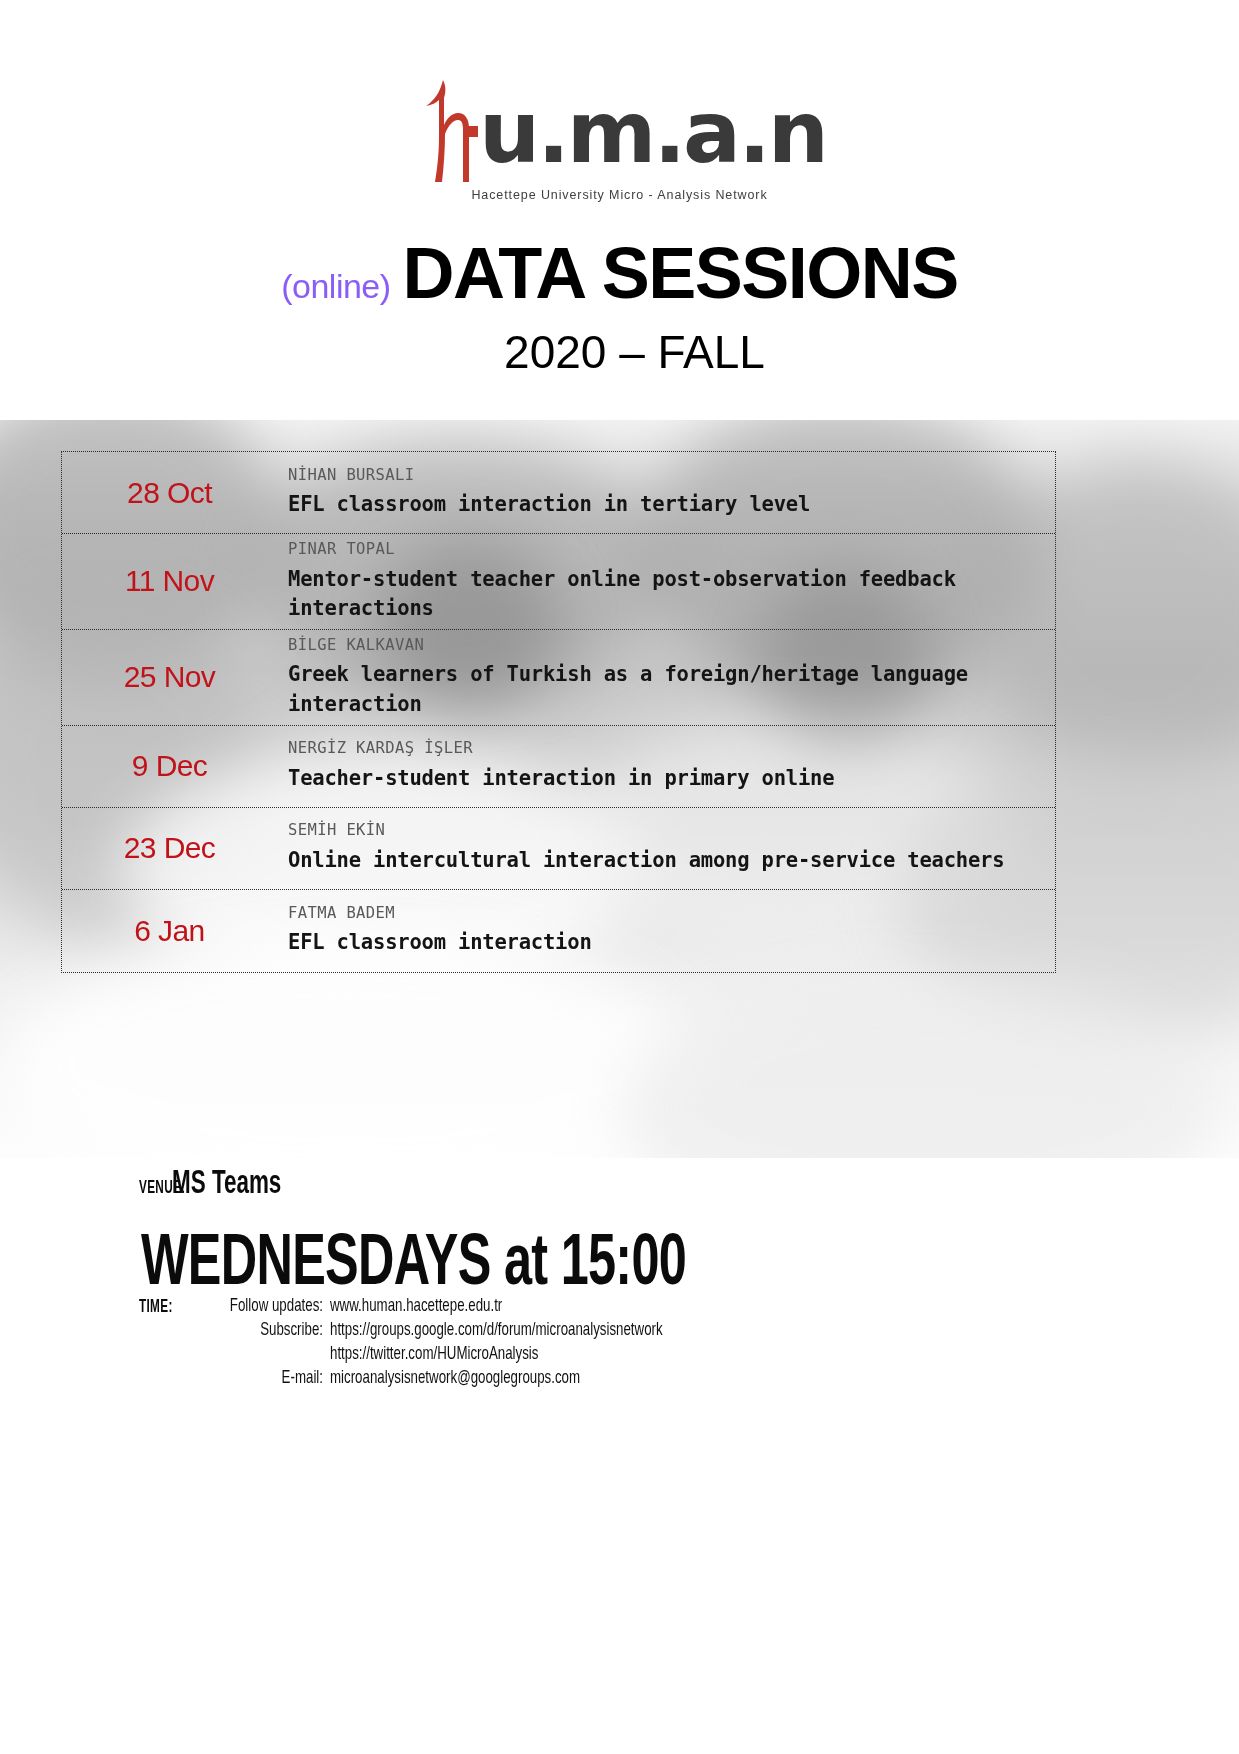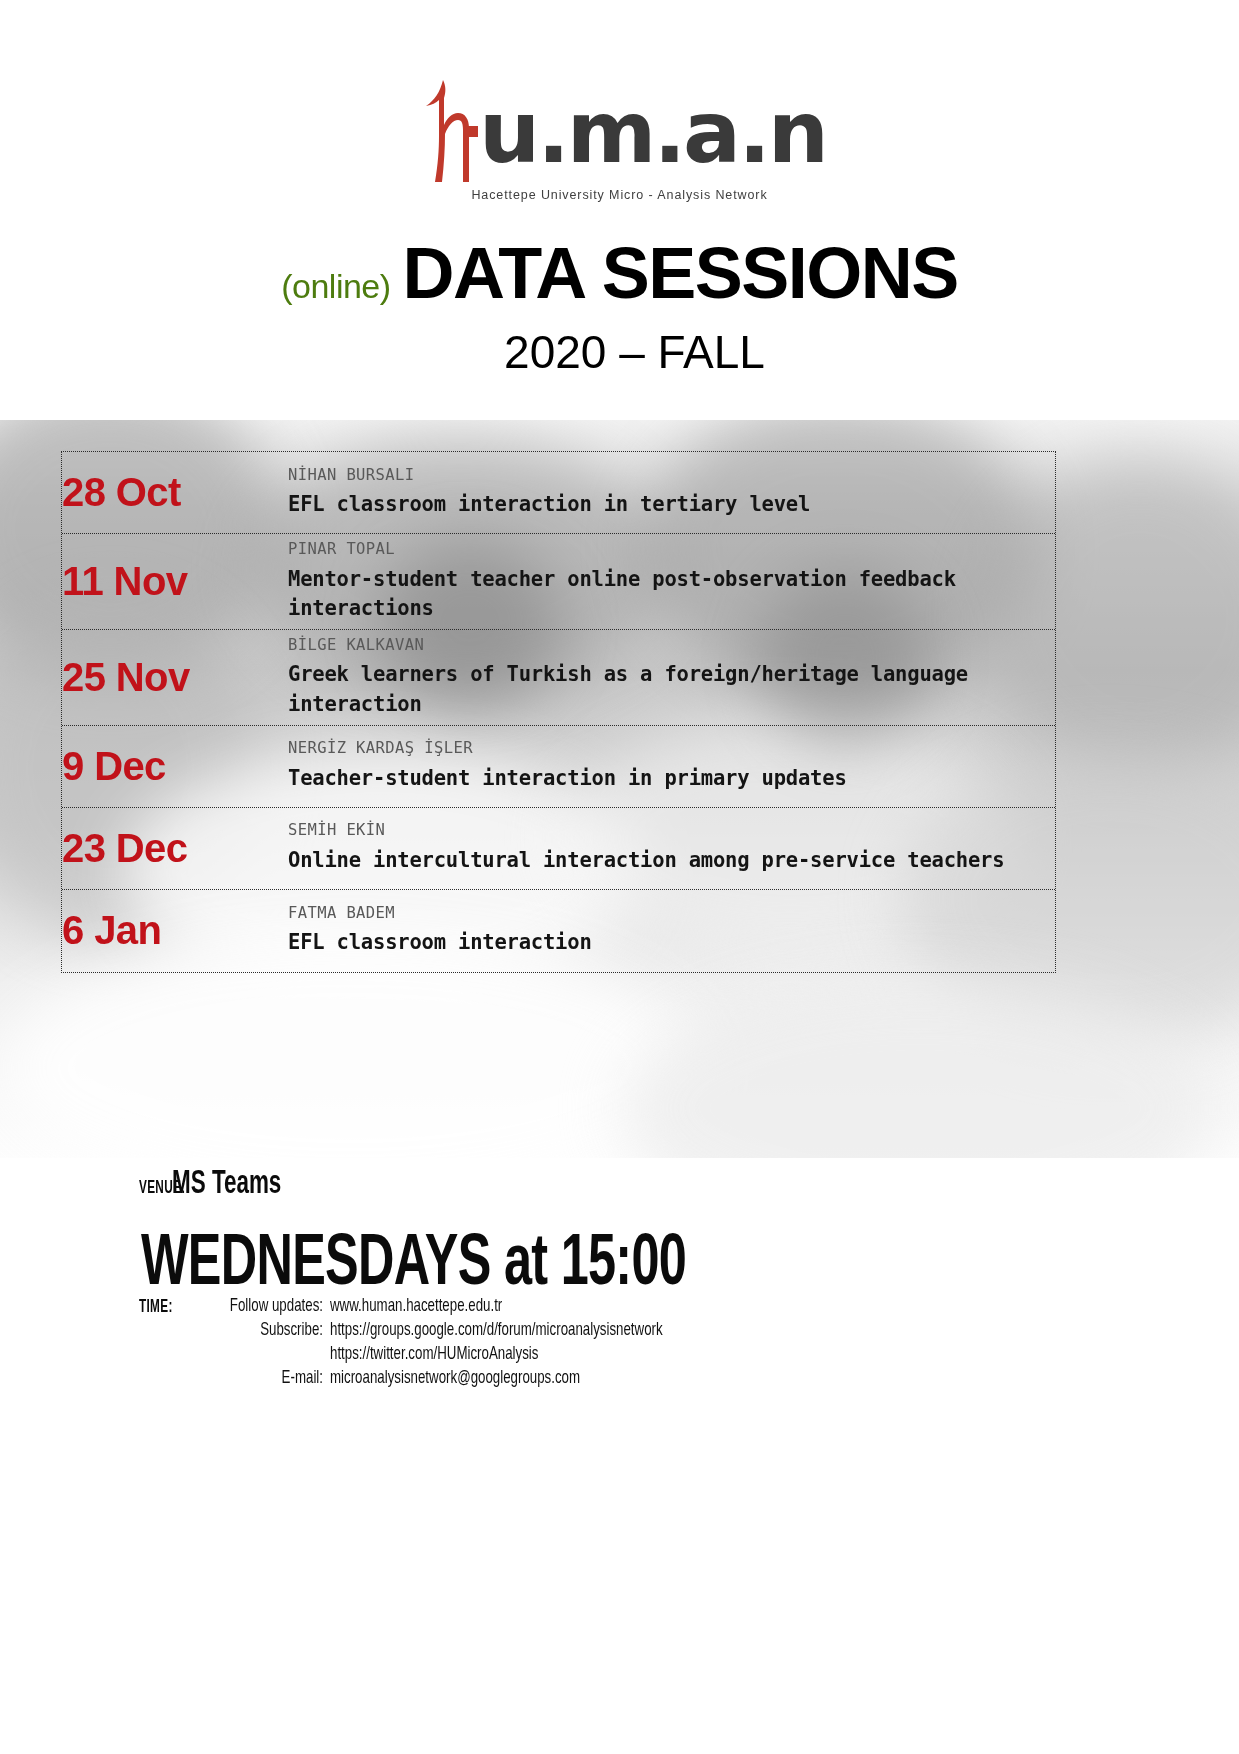--- a/index.html
+++ b/index.html
@@ -65,21 +65,21 @@
   }
   .title-line{
     position:absolute;left:0;top:232px;width:1239px;
     text-align:center;
     white-space:nowrap;
   }
   .title-online{
     font-family:"Liberation Sans", sans-serif;
     font-size:34px;
     font-weight:400;
-    color:#4d7c0f;
+    color:#8b5cf6;
     vertical-align:baseline;
     letter-spacing:-0.5px;
   }
   .title-main{
     font-family:"Liberation Sans", sans-serif;
     font-size:72px;
     font-weight:700;
     color:#000;
     letter-spacing:-1.5px;
     margin-left:12px;
@@ -124,25 +124,25 @@
     display:flex;
     align-items:center;
     border-bottom:1px dotted #2b2b2b;
     min-height:82px;
     padding:6px 0;
     box-sizing:border-box;
   }
   .srow:last-child{border-bottom:none;}
   .sdate{
     flex:0 0 215px;
-    text-align:left;
+    text-align:center;
     padding-right:11px;
     font-family:"Liberation Sans", sans-serif;
-    font-weight:700;
-    font-size:40px;
+    font-weight:400;
+    font-size:30px;
     color:#c1121a;
     letter-spacing:-0.6px;
     white-space:nowrap;
   }
   .sbody{flex:1 1 auto;padding-right:14px;}
   .sname{
     font-family:"DejaVu Sans Mono","Liberation Mono",monospace;
     font-size:15.5px;
     color:#595959;
     letter-spacing:0.4px;
@@ -310,21 +310,21 @@
     <div class="sbody">
       <div class="sname">BİLGE KALKAVAN</div>
       <div class="stitle">Greek learners of Turkish as a foreign/heritage language interaction</div>
     </div>
   </div>
 
   <div class="srow">
     <div class="sdate">9 Dec</div>
     <div class="sbody">
       <div class="sname">NERGİZ KARDAŞ İŞLER</div>
-      <div class="stitle">Teacher-student interaction in primary updates</div>
+      <div class="stitle">Teacher-student interaction in primary online</div>
     </div>
   </div>
 
   <div class="srow">
     <div class="sdate">23 Dec</div>
     <div class="sbody">
       <div class="sname">SEMİH EKİN</div>
       <div class="stitle">Online intercultural interaction among pre-service teachers</div>
     </div>
   </div>

